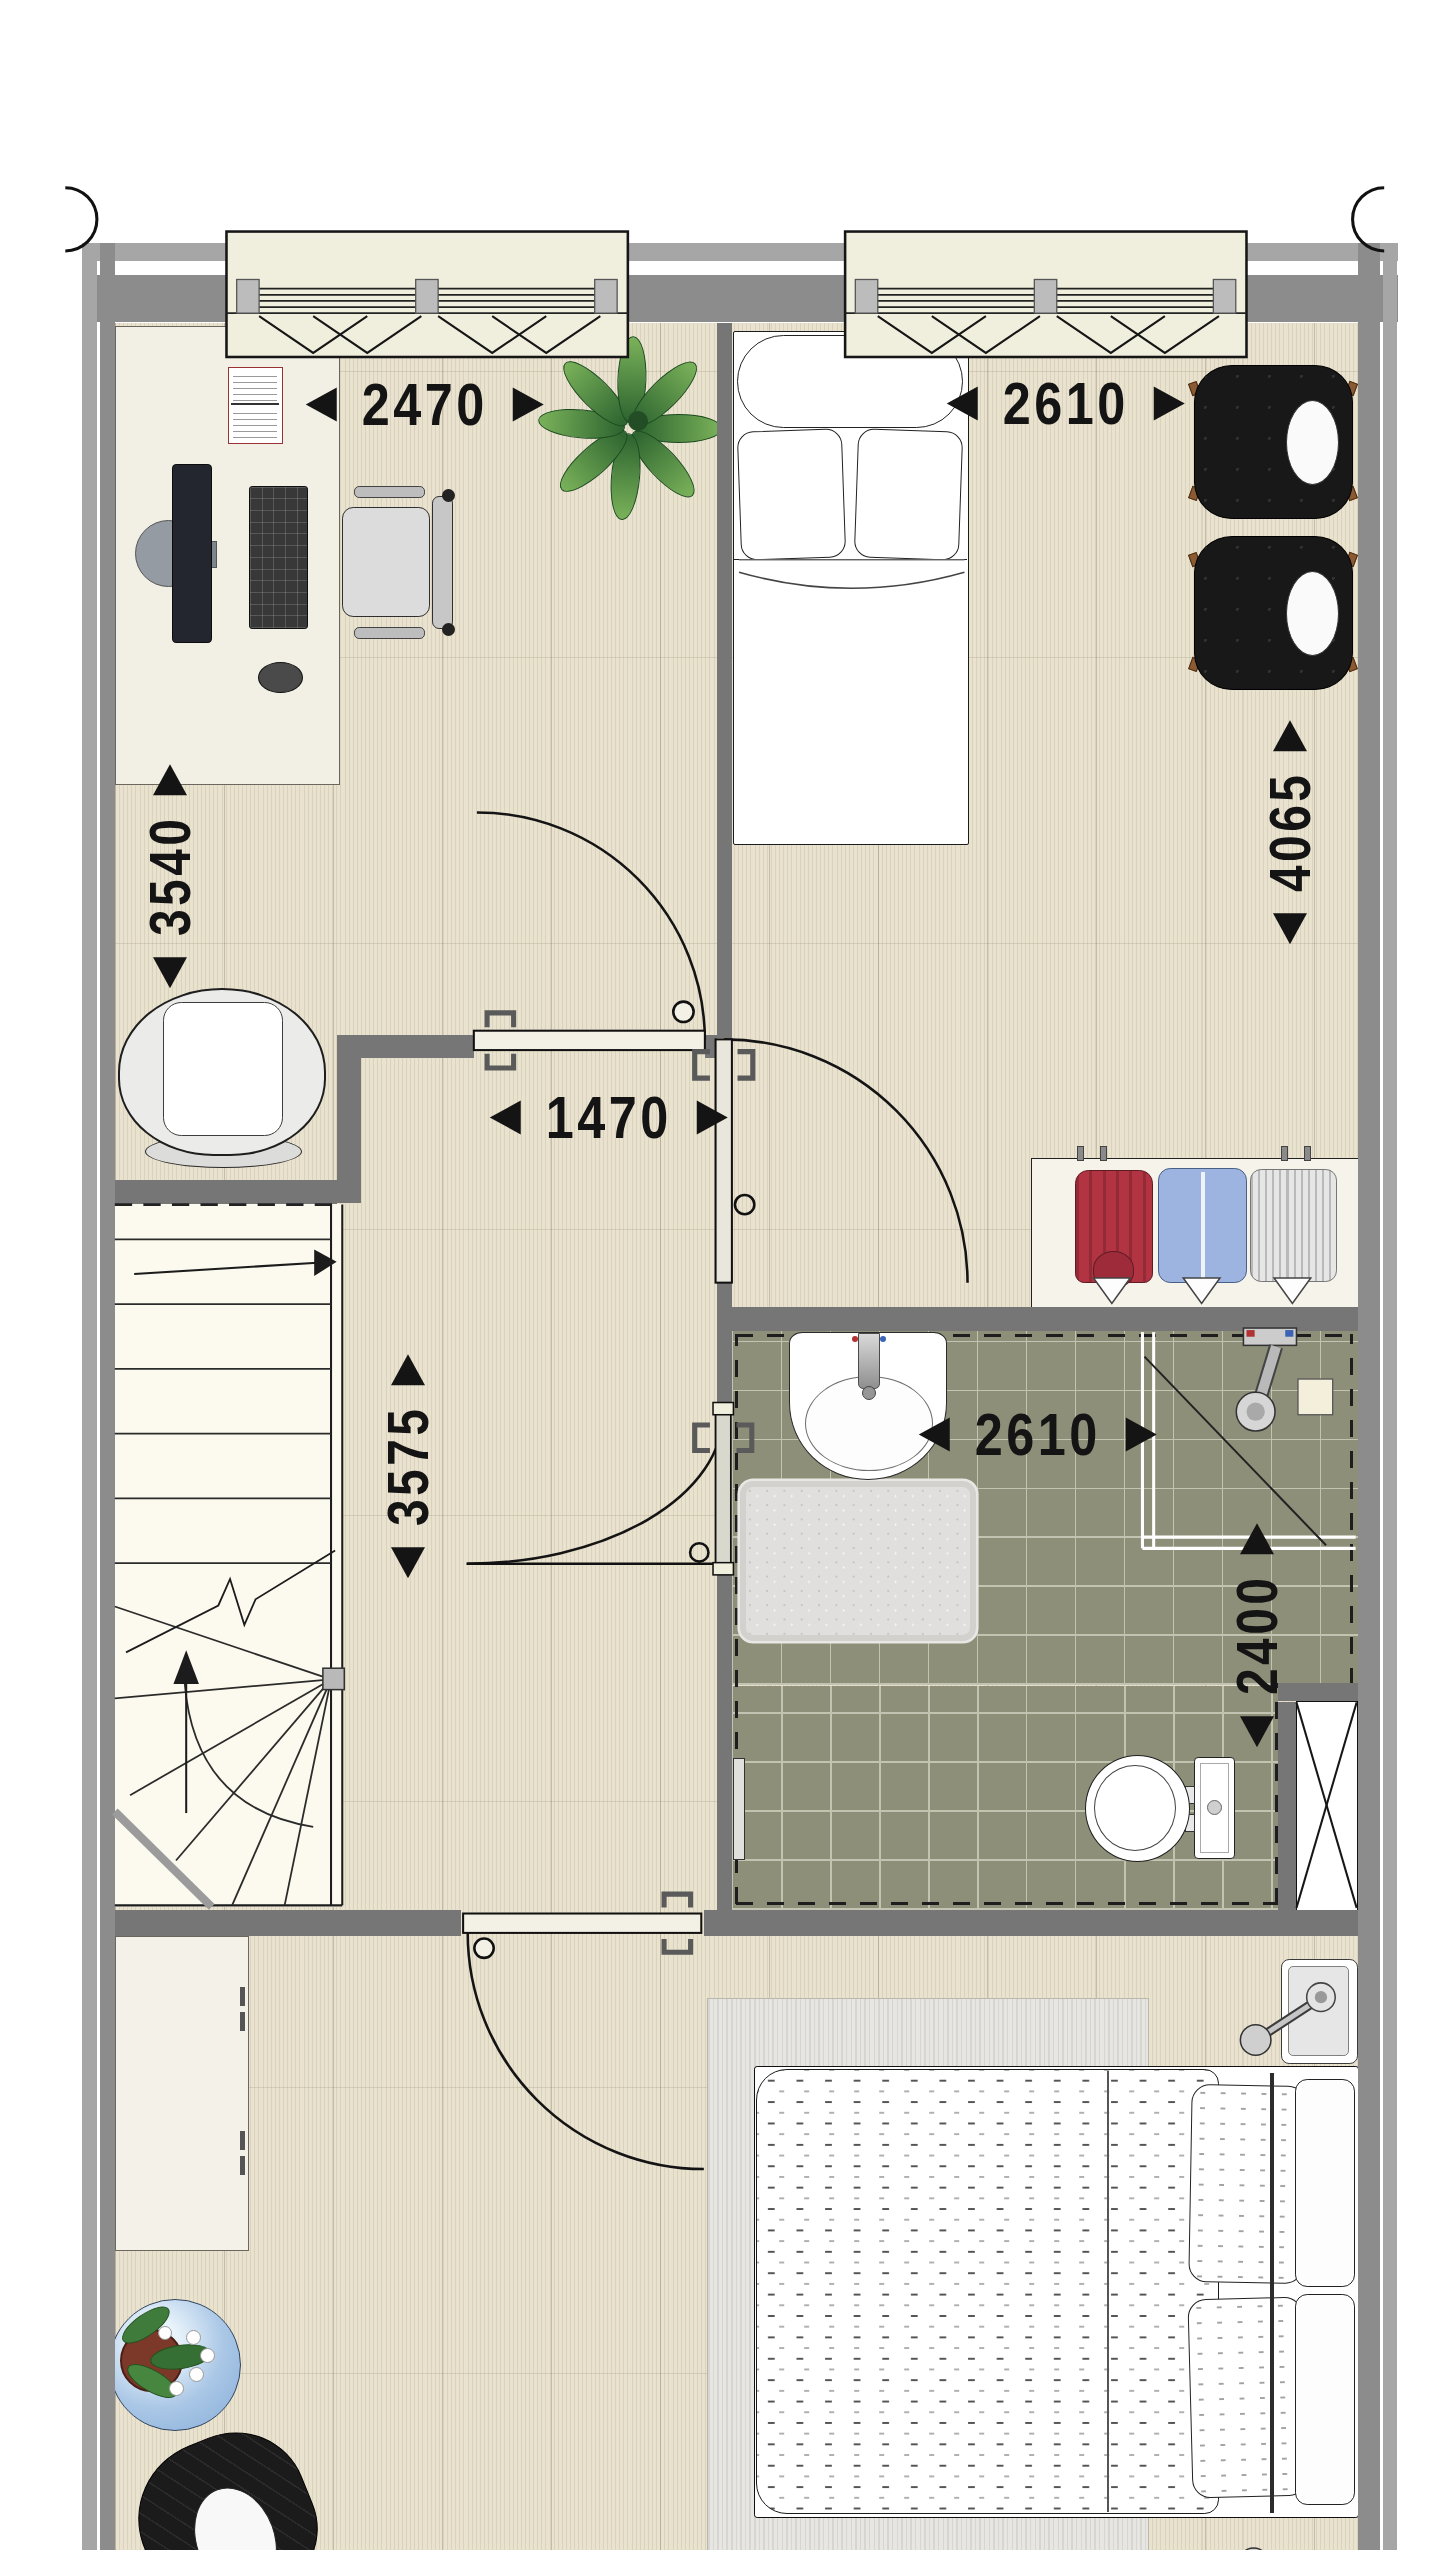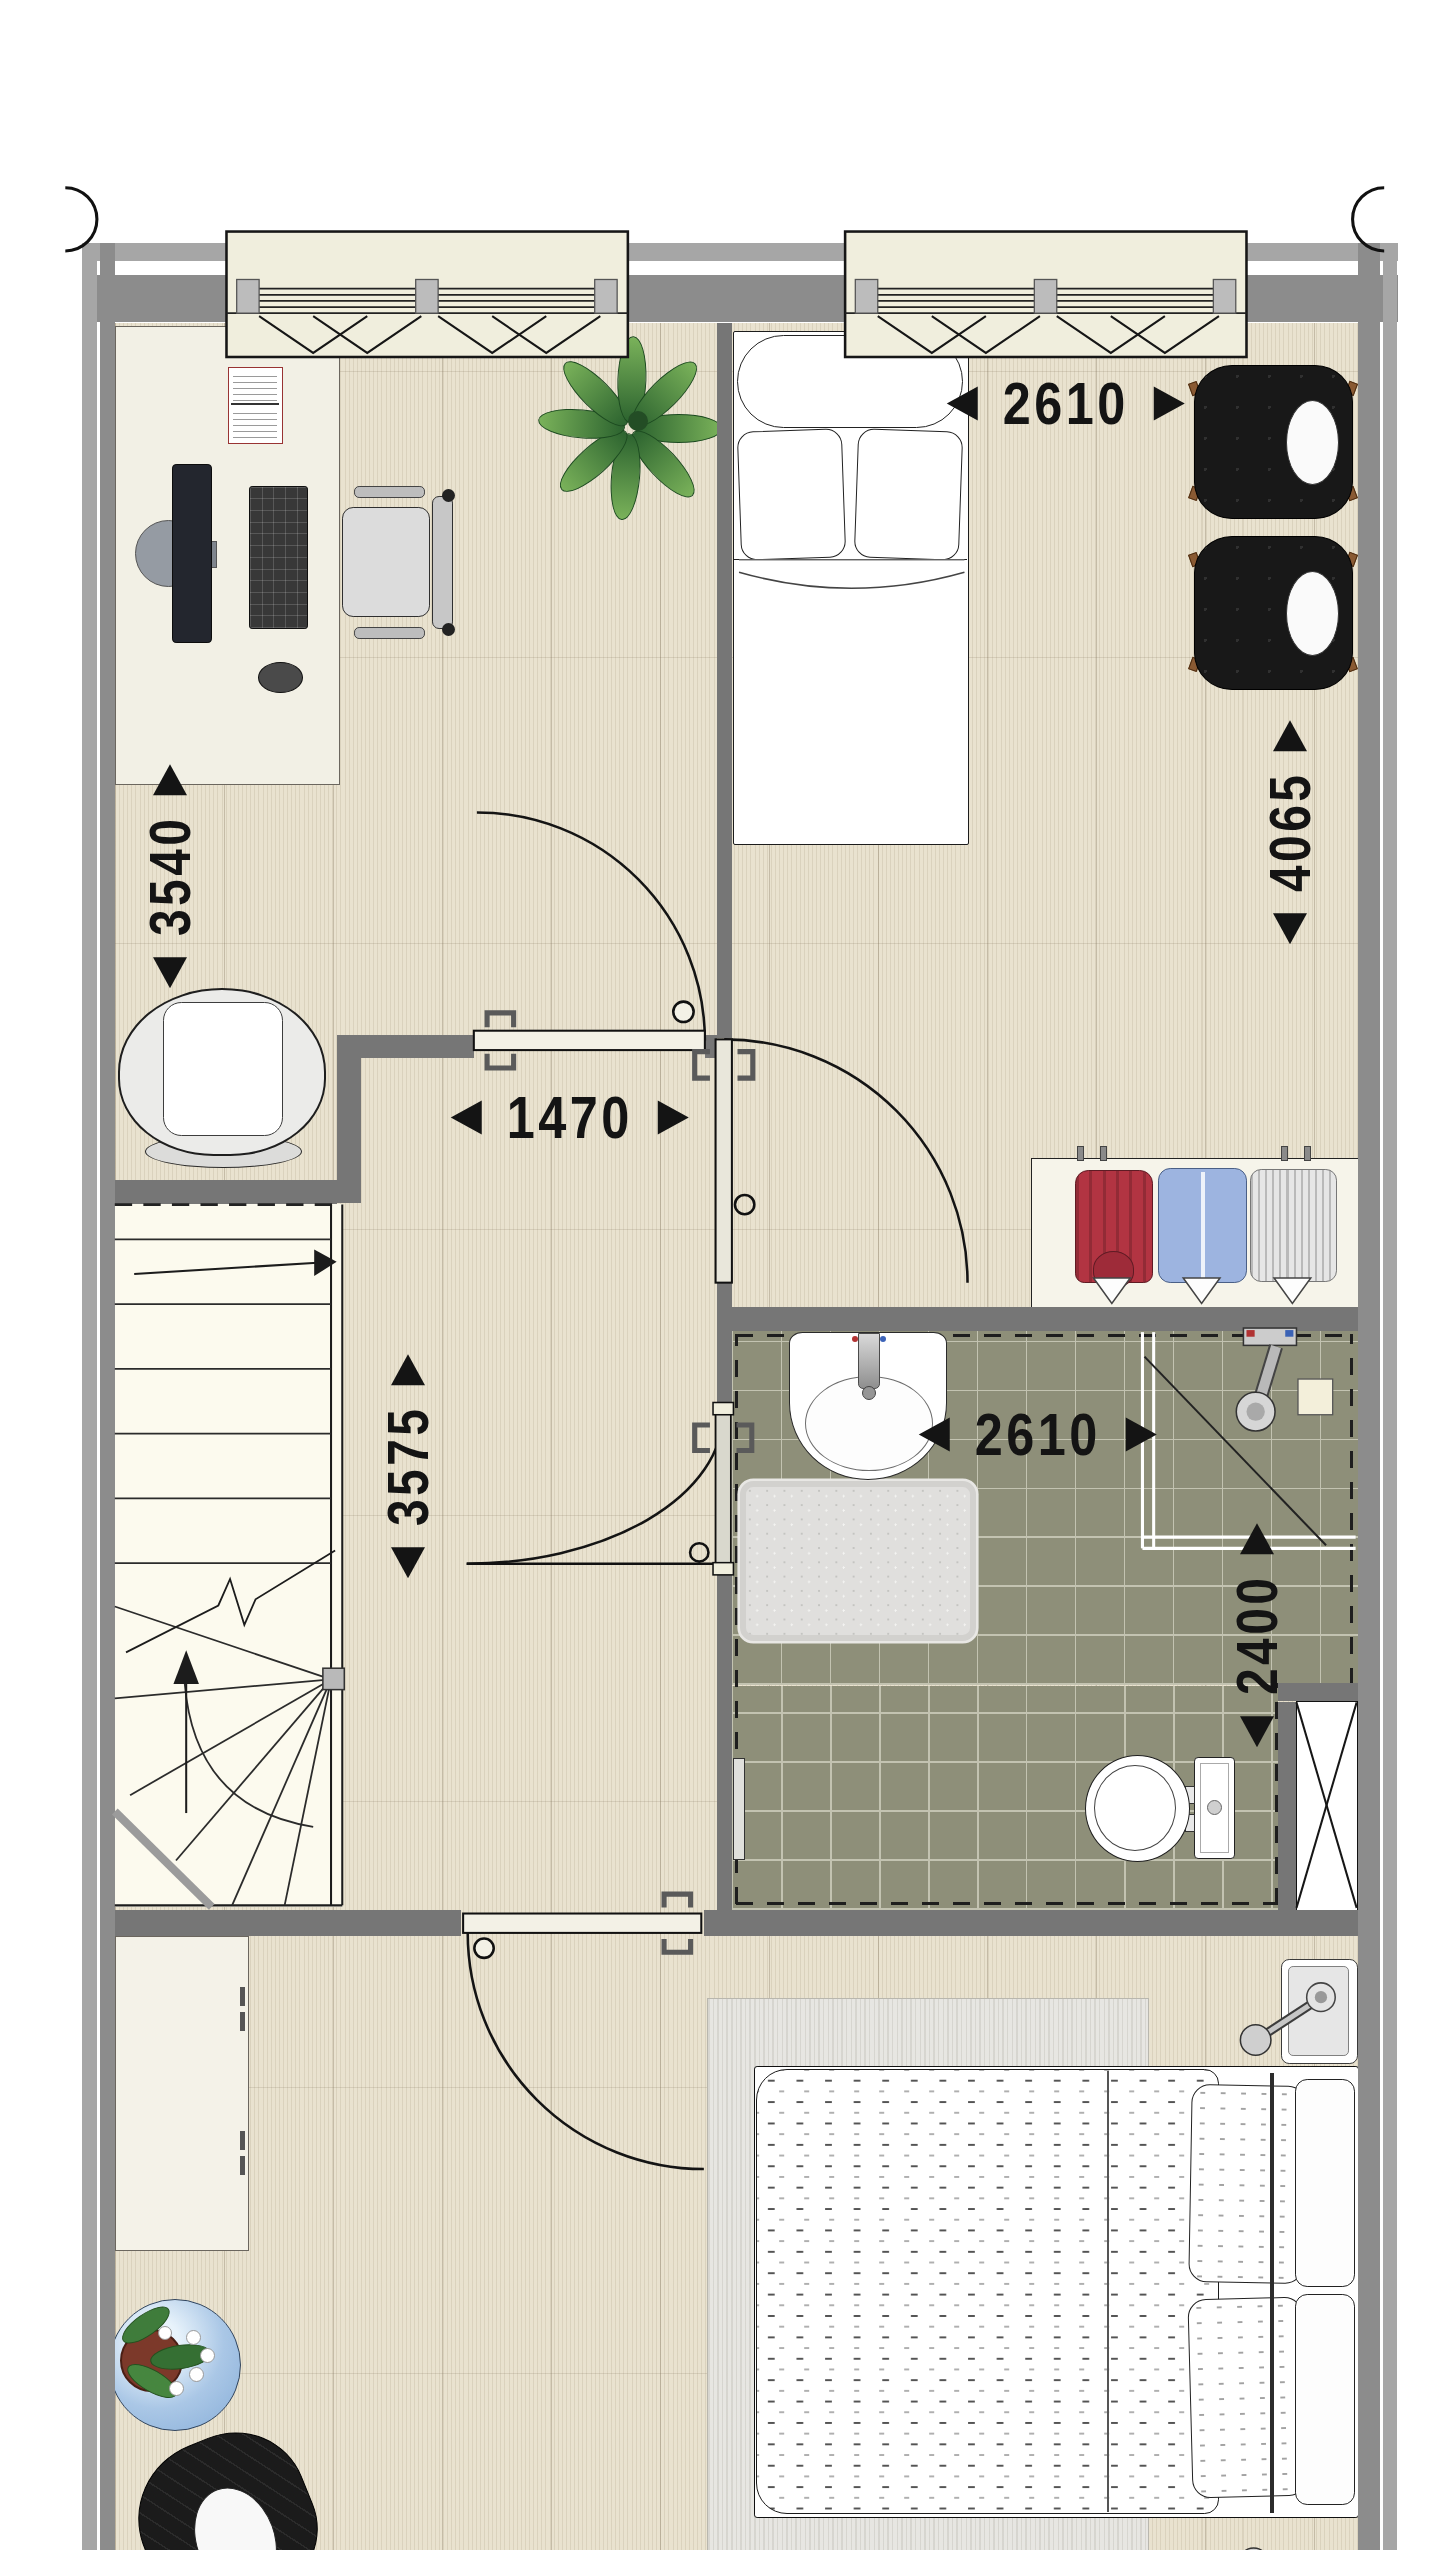--- a/index.html
+++ b/index.html
@@ -382,34 +382,39 @@
     </g>
 
     <g fill="none" stroke="#111" stroke-width="6">
       <path d="M 128 368 A 62 62 0 0 1 128 492"></path>
       <path d="M 2714 368 A 62 62 0 0 0 2714 492"></path>
       <path d="M 128 5366 A 62 62 0 0 1 128 5490"></path>
       <path d="M 2714 5366 A 62 62 0 0 0 2714 5490"></path>
     </g>
   </svg>
 
+  <div class="dim" style="left:425px;top:404px;">
+    <span class="tri tri-l"></span>
+    <span class="dim-text">2470</span>
+    <span class="tri tri-r"></span>
+  </div>
 
   <div class="dim" style="left:1066px;top:403px;">
     <span class="tri tri-l"></span>
     <span class="dim-text">2610</span>
     <span class="tri tri-r"></span>
   </div>
 
   <div class="dim dim-v" style="left:170px;top:876px;">
     <span class="tri tri-u"></span>
     <span class="dim-text-v">3540</span>
     <span class="tri tri-d"></span>
   </div>
 
-  <div class="dim" style="left:570px;top:1117px;justify-content:space-between;">
+  <div class="dim" style="left:609px;top:1117px;justify-content:space-between;">
     <span class="tri tri-l"></span>
     <span class="dim-text">1470</span>
     <span class="tri tri-r"></span>
   </div>
 
   <div class="dim dim-v" style="left:1290px;top:832px;">
     <span class="tri tri-u"></span>
     <span class="dim-text-v">4065</span>
     <span class="tri tri-d"></span>
   </div>

